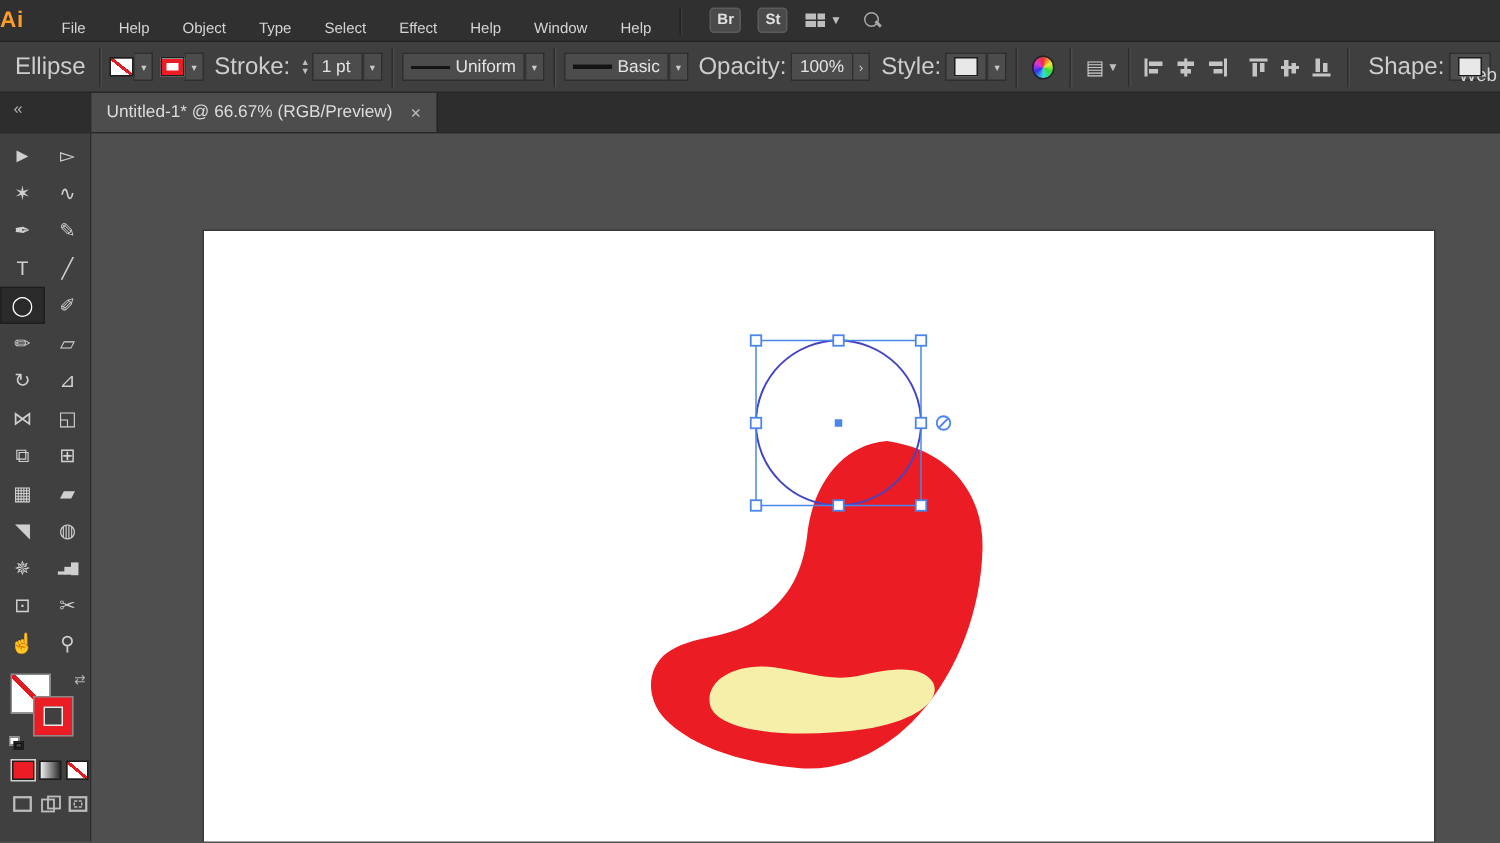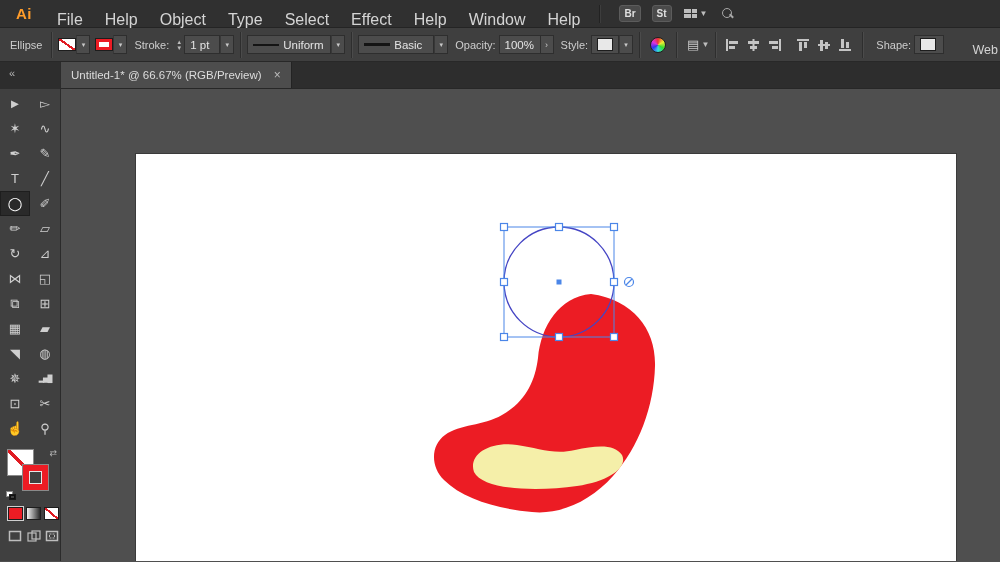--- a/index.html
+++ b/index.html
@@ -5,44 +5,44 @@
   * { box-sizing: border-box; margin: 0; padding: 0; }
   html,body { width:1000px; height:562px; overflow:hidden; }
   body {
     font-family:"Liberation Sans", sans-serif;
     background:#4f4f4f; color:#c9c9c9; font-size:12px;
     -webkit-font-smoothing:antialiased;
   }
   
   .menubar {
     height:28px; background:#303030; border-bottom:1px solid #242424;
-    display:flex; align-items:center; padding-left:16px; position:relative;
+    display:flex; align-items:center; padding-left:0; position:relative;
   }
   .logo { color:#ff9c2a; font-weight:bold; font-size:15px; margin-right:14px; letter-spacing:0.5px; }
-  .menu-item { padding:0 11px; color:#d4d4d4; font-size:16px; cursor:default; height:15px; line-height:28px; }
+  .menu-item { padding:0 11px; color:#d4d4d4; font-size:10px; cursor:default; height:15px; line-height:28px; }
   .menu-sep { width:1px; height:18px; background:#222; box-shadow:1px 0 0 #3d3d3d; margin:0 8px; }
   .mbadge {
     background:#4a4a4a; border:1px solid #5c5c5c; border-radius:3px;
     color:#e0e0e0; font-size:10px; font-weight:bold; padding:2px 4px; margin-left:11px;
   }
   .grid-btn { display:flex; align-items:center; margin-left:12px; gap:3px; }
   .grid-glyph { display:grid; grid-template-columns:7px 5px; grid-gap:1px; }
   .grid-glyph span { height:4px; background:#bdbdbd; }
   .chev-sm { font-size:8px; color:#bdbdbd; }
   .search-glyph { width:13px; height:13px; margin-left:14px; position:relative; opacity:.85; }
   .search-glyph::before { content:""; position:absolute; left:1px; top:1px; width:8px; height:8px; border:1.5px solid #bdbdbd; border-radius:50%; }
   .search-glyph::after { content:""; position:absolute; left:8px; top:8px; width:5px; height:1.8px; background:#bdbdbd; transform:rotate(45deg); }
   .workspace-label { position:absolute; right:2px; top:7px; color:#d4d4d4; font-size:12.5px;margin-top:36px; }
 
   
   .controlbar {
     height:34px; background:#3f3f3f; border-bottom:1px solid #282828;
     display:flex; align-items:center; padding:0 6px; white-space:nowrap; overflow:hidden;
   }
-  .cb-label { color:#cdcdcd; margin:0 3px 0 7px; font-size:11px; }
+  .cb-label { color:#cdcdcd; margin:0 3px 0 7px; font-size:16px; }
   .vsep { width:1px; height:26px; background:#2e2e2e; box-shadow:1px 0 0 #4b4b4b; margin:0 6px; flex:0 0 1px; }
   .cb-field {
     display:inline-flex; align-items:center; background:#4c4c4c;
     border:1px solid #2e2e2e; height:19px; padding:0 5px; color:#e4e4e4; font-size:11.5px; gap:4px;
   }
   .cb-chev {
     display:inline-flex; align-items:center; justify-content:center;
     width:14px; height:19px; background:#4c4c4c; border:1px solid #2e2e2e; border-left:1px solid #383838;
     color:#c9c9c9; font-size:7px;
   }

